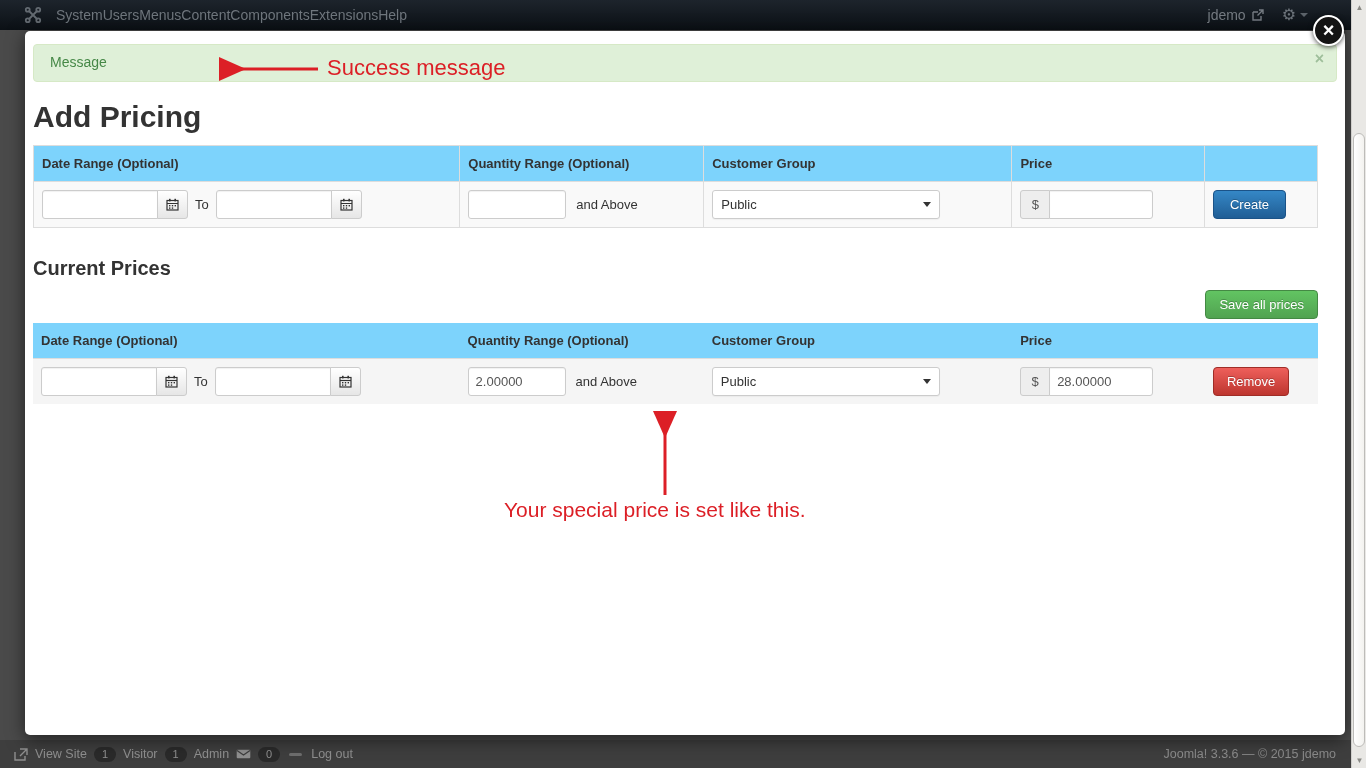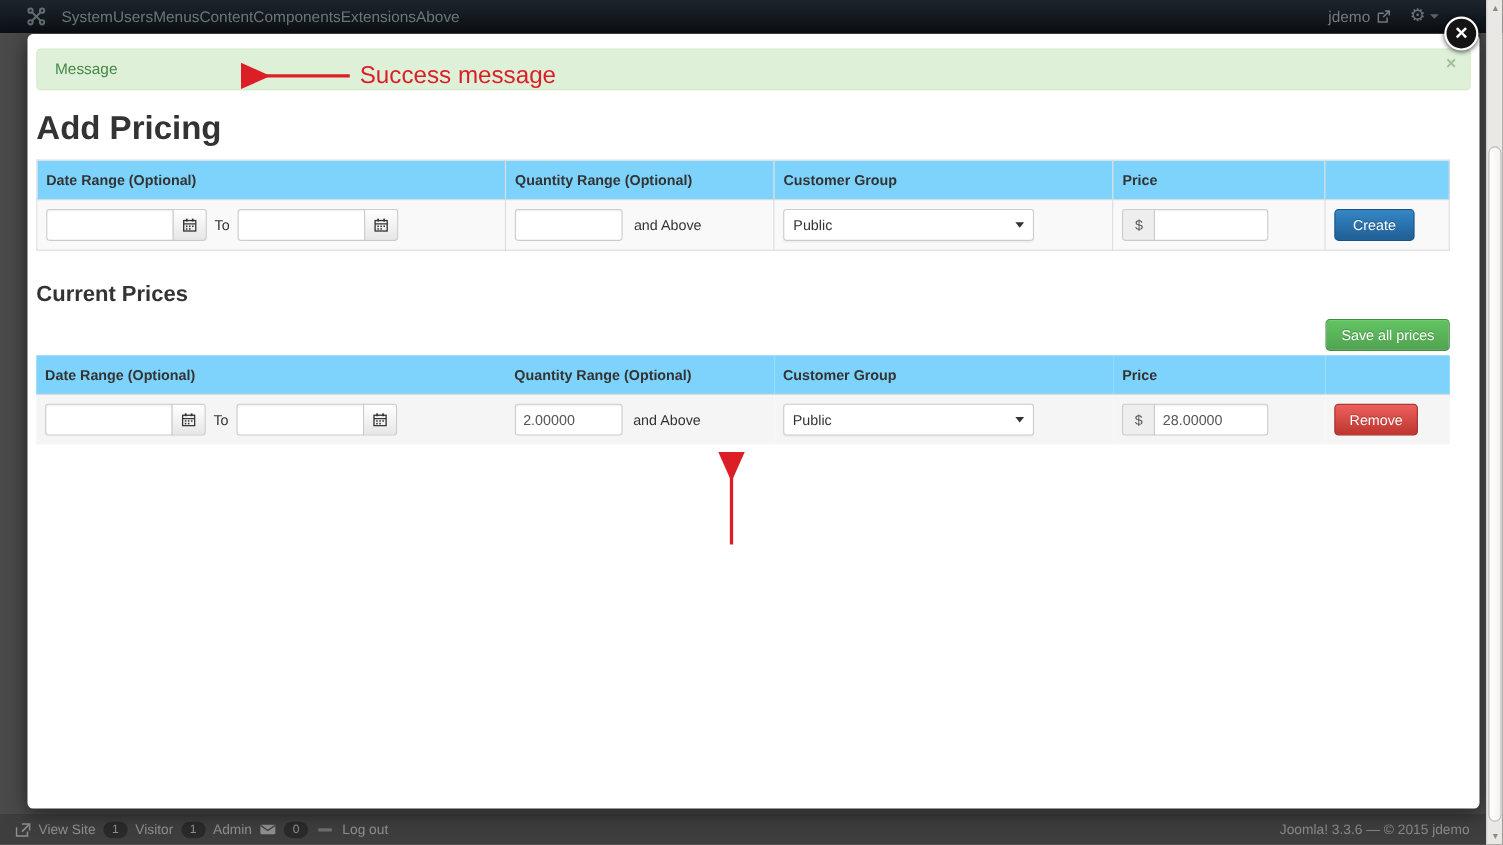--- a/index.html
+++ b/index.html
@@ -164,21 +164,21 @@
       </g>
     </svg>
   </span>
   <div class="nav-items">
     <span class="nav-item">System</span>
     <span class="nav-item">Users</span>
     <span class="nav-item">Menus</span>
     <span class="nav-item">Content</span>
     <span class="nav-item">Components</span>
     <span class="nav-item">Extensions</span>
-    <span class="nav-item">Above</span>
+    <span class="nav-item">Help</span>
   </div>
   <div class="nav-right">
     <span class="nav-user">
       <span>jdemo</span>
       <svg class="icon-svg" width="12" height="12" viewBox="0 0 12 12">
         <path d="M1 3 H6 M1 3 V11 H9 V7" stroke="#757b82" fill="none" stroke-width="1.4"></path>
         <path d="M7 1 H11 V5 M11 1 L5.5 6.5" stroke="#757b82" fill="none" stroke-width="1.4"></path>
       </svg>
     </span>
     <span class="gear-wrap">
@@ -359,20 +359,21 @@
     <svg width="1320" height="704" style="position:absolute;left:0;top:0;">
       <defs>
         <marker id="arrw" markerWidth="9" markerHeight="8" refX="7" refY="4" orient="auto">
           <path d="M9,0 L0,4 L9,8 Z" fill="#dc1f26"></path>
         </marker>
       </defs>
       <line x1="293" y1="38" x2="200" y2="38" stroke="#dc1f26" stroke-width="3" marker-end="url(#arrw)"></line>
       <line x1="640" y1="464" x2="640" y2="386" stroke="#dc1f26" stroke-width="3" marker-end="url(#arrw)"></line>
     </svg>
     <div class="anno-text anno-1">Success message</div>
+    <div class="anno-text anno-2">Your special price is set like this.</div>
   </div>
 </div>
 
 <div class="modal-close">×</div>
 
 <div class="statusbar">
   <div class="status-left">
     <svg class="icon-svg" width="14" height="13" viewBox="0 0 14 13">
       <path d="M1 4 V12 H11 V8" stroke="#8f8f8f" fill="none" stroke-width="1.4"></path>
       <path d="M6 1 H13 V7 M13 1 L6 8" stroke="#8f8f8f" fill="none" stroke-width="1.4"></path>

